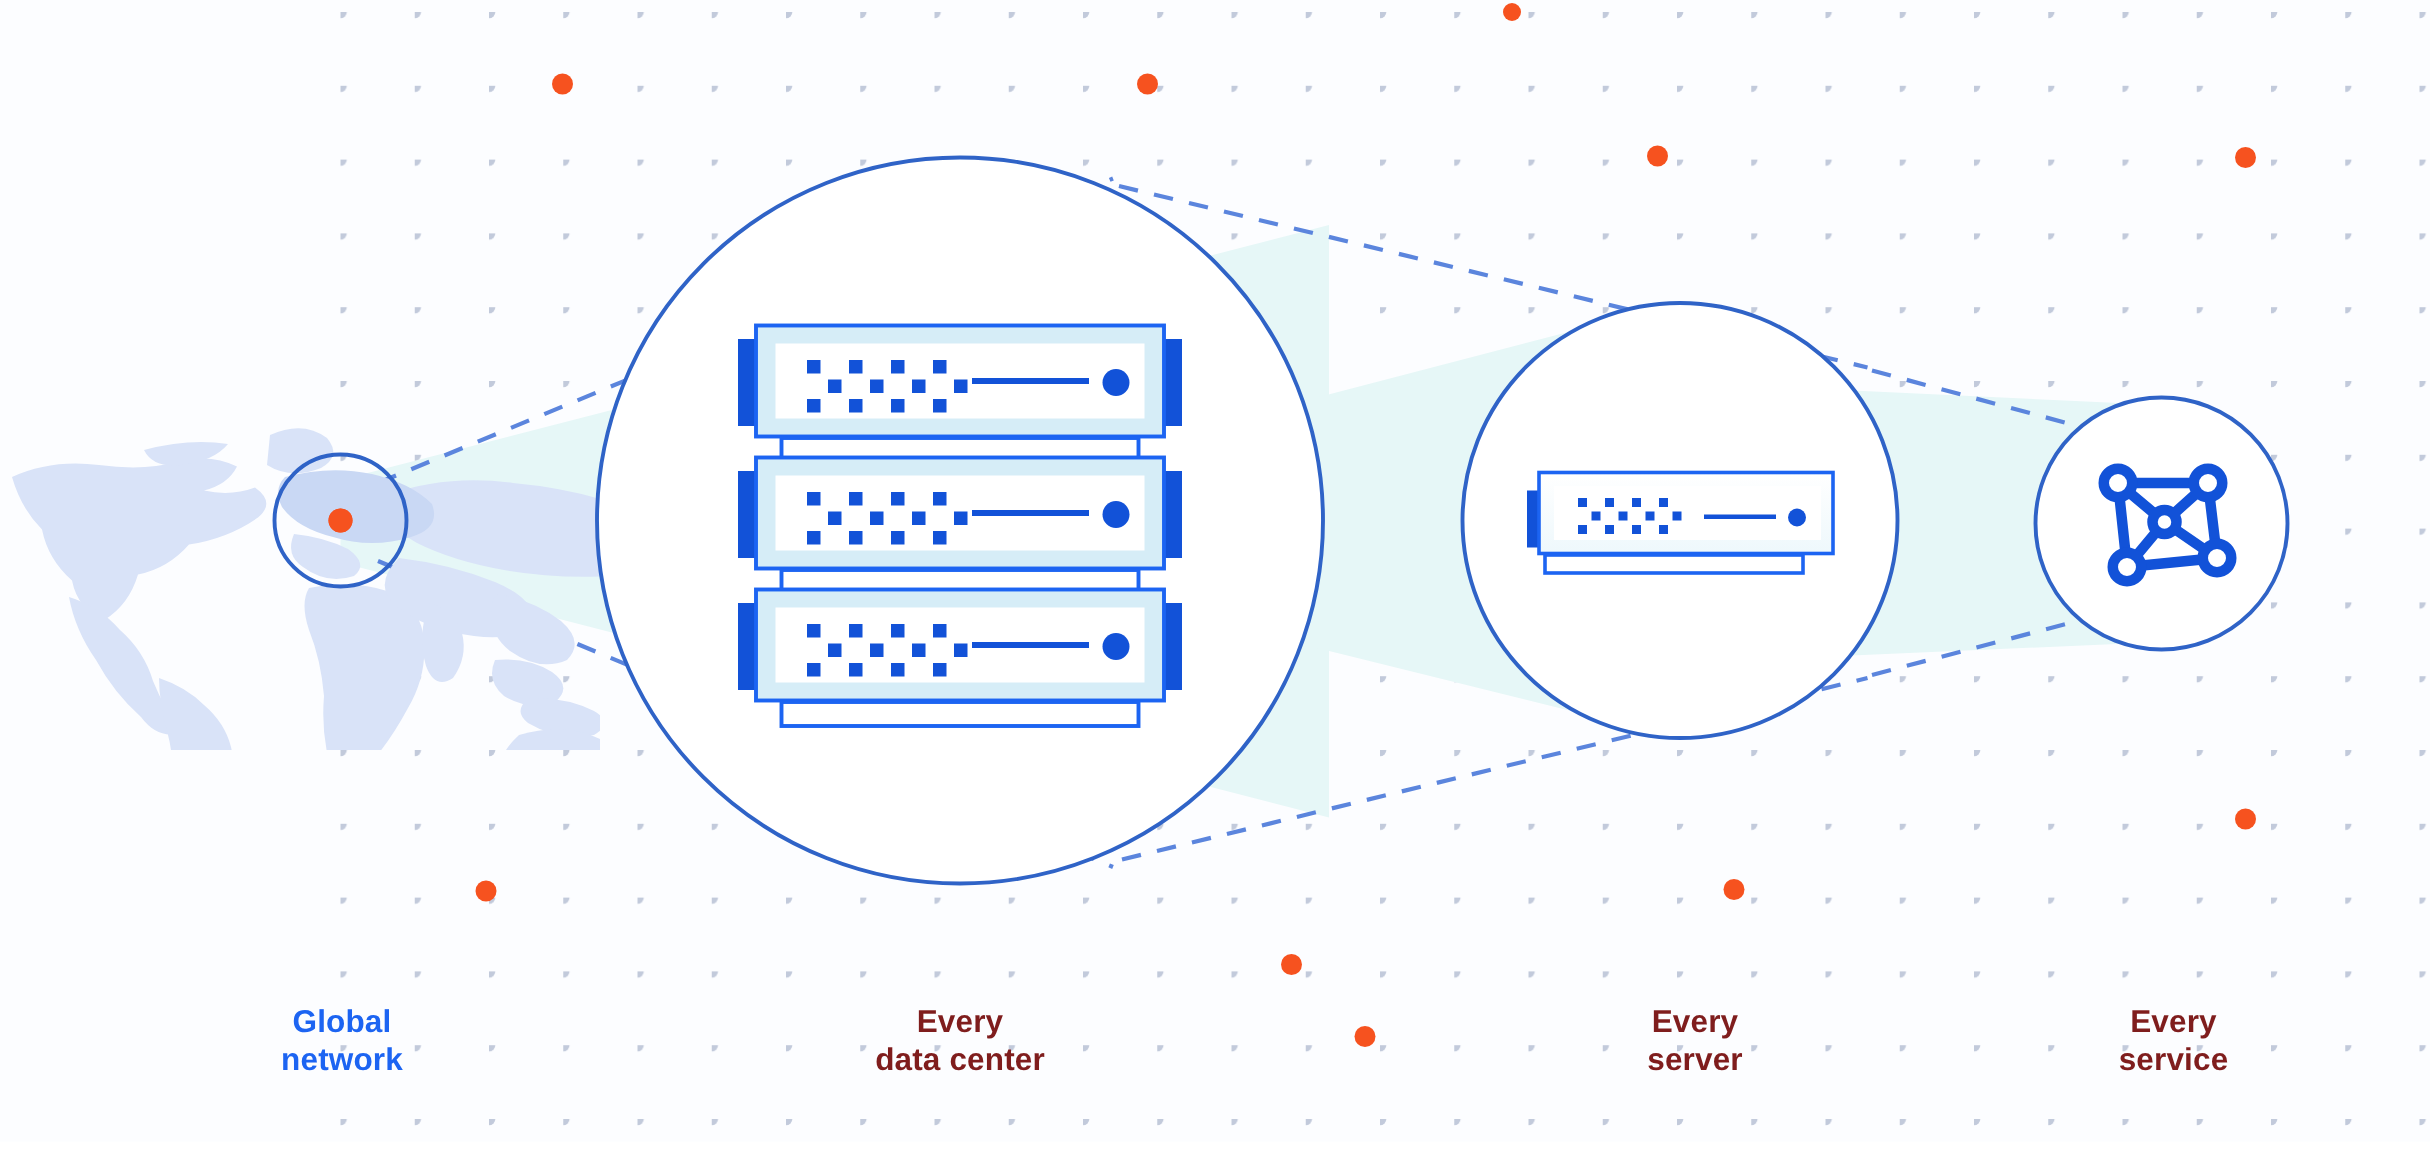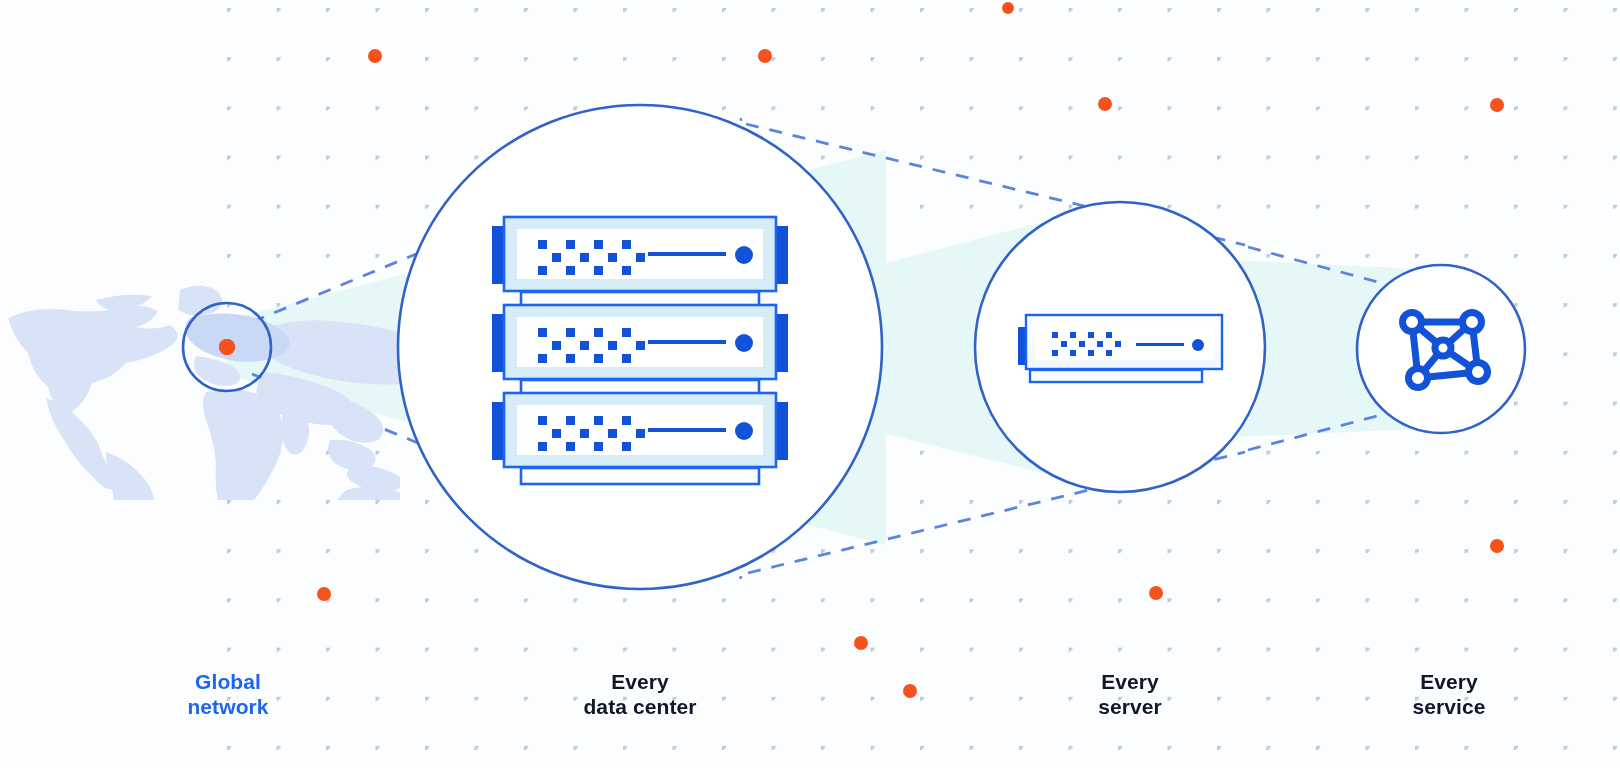--- a/index.html
+++ b/index.html
@@ -17,21 +17,21 @@
   #scene { position:absolute; inset:0; }
   .label {
     position:absolute;
     text-align:center;
     font-size:21px;
     font-weight:700;
     line-height:1.18;
     letter-spacing:0.1px;
     white-space:pre-line;
   }
-  .label.dark { color:#0f172a; }
+  .label.dark { color:#7f1d1d; }
   .label.blue { color:#1c64f2; }
 </style>
 </head>
 <body>
 
 <div id="stage">
 
   <svg id="scene" viewBox="0 0 1620 782" width="1620" height="782">
 
     <defs>

